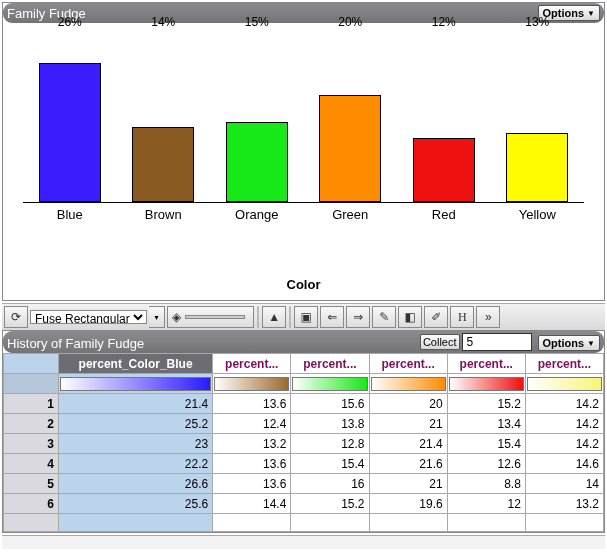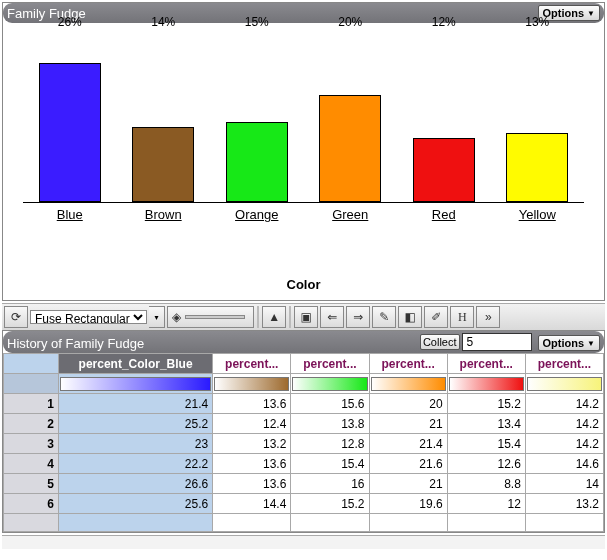--- a/index.html
+++ b/index.html
@@ -11,21 +11,21 @@
   .collect-btn { background: linear-gradient(#fdfdfd,#d8d8d8); border: 1px solid #555; font-size: 11px; padding: 1px 2px; color: #000; border-radius: 2px; }
   .collect-input { width: 70px; height: 18px; font-size: 12px; padding: 0 4px; border: 1px solid #333; background:#fff; }
   .options-btn { background: linear-gradient(#fdfdfd,#d8d8d8); border: 1px solid #555; font-size: 11px; padding: 1px 4px; display: flex; align-items: center; gap: 3px; color:#000; border-radius:2px;font-weight:bold; }
   .options-btn .chev { font-size: 8px; }
   .chart-area { position: relative; height: 230px; padding: 10px 10px 0 10px; }
   .bars { display: flex; align-items: flex-end; justify-content: space-around; height: 170px; border-bottom: 1px solid #000; margin: 0 10px; }
   .bar-slot { flex: 1; display: flex; flex-direction: column; align-items: center; justify-content: flex-end; height: 100%; position: relative; }
   .bar-pct { position: absolute; top: -18px; width: 100%; text-align: center; font-size: 12px; }
   .bar-rect { width: 62px; border: 1px solid #000; }
   .bar-labels { display: flex; justify-content: space-around; margin: 4px 10px 0 10px; }
-  .bar-label { flex: 1; text-align: center; font-size: 13px; text-decoration: underline; }
+  .bar-label { flex: 1; text-align: center; font-size: 13px; }
   .axis-title { text-align: center; font-weight: bold; font-size: 13px; padding: 2px 0 8px 0; margin-top: 22px; }
   .toolbar { display: flex; align-items: center; gap: 2px; padding: 2px; background: linear-gradient(#f2f2f2,#d9d9d9); border-top: 1px solid #aaa; }
   .tb-btn { width: 24px; height: 22px; background: linear-gradient(#f8f8f8,#dcdcdc); border: 1px solid #888; display: flex; align-items: center; justify-content: center; font-size: 12px; color:#333; }
   .tb-select { height: 14px; font-size: 12px; border: 1px solid #888; background:#fff; }
   .tb-dd { width: 16px; height: 22px; background: linear-gradient(#f8f8f8,#dcdcdc); border: 1px solid #888; border-left:none; display:flex; align-items:center; justify-content:center; font-size:8px; }
   .tb-slider { width: 60px; height: 4px; background: #ccc; border: 1px solid #888; position: relative; margin: 0 4px; }
   .tb-slider::before { content:''; position:absolute; left:-12px; top:-8px; width:20px; height:20px; }
   .tb-sep { width: 2px; height: 22px; background: #bbb; margin: 0 1px; }
 
   table.history { border-collapse: collapse; width: 100%; font-size: 12px; }

